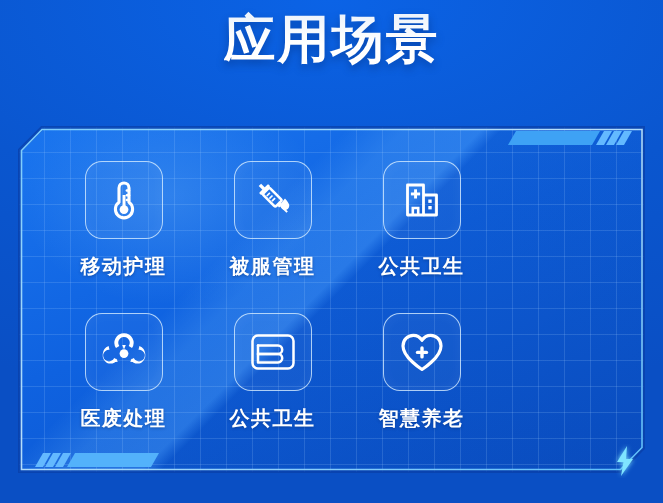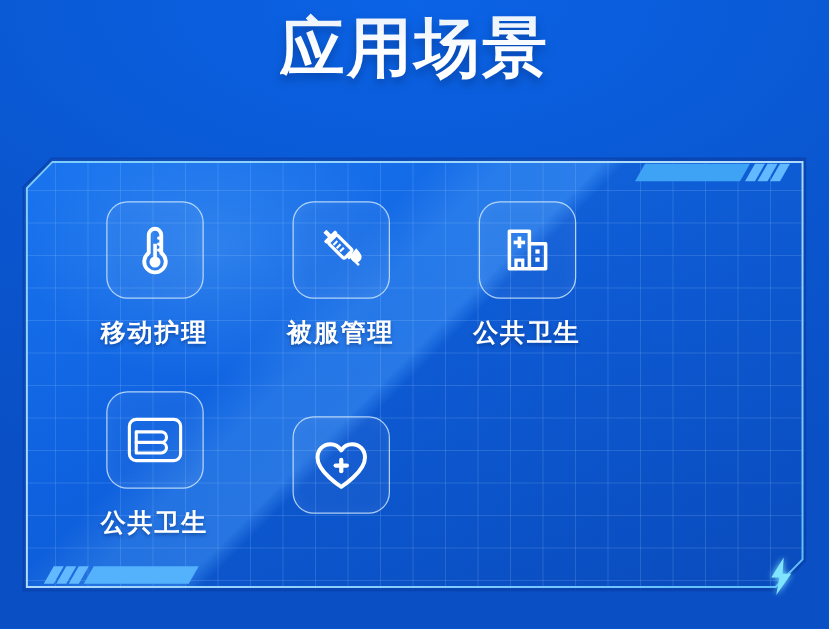--- a/index.html
+++ b/index.html
@@ -289,20 +289,43 @@
             <path d="M12.8 37 v-7 h5.4 v7" fill="none" stroke="#fff" stroke-width="2.6"></path>
 
             <rect x="28.3" y="21.5" width="3.4" height="3.4" fill="#fff"></rect>
             <rect x="28.3" y="28.0" width="3.4" height="3.4" fill="#fff"></rect>
           </svg>
         </span>
       </div>
       <div class="card-label">公共卫生</div>
     </div>
 
+    <div class="card">
+      <div class="icon-box">
+        <span>
+          <svg width="46" height="46" viewBox="0 0 46 46" fill="#fff">
+            <g>
+
+              <g>
+                <path d="M23 4.2 a9.6 9.6 0 0 1 8.0 14.9 l-3.3 -2.0 a5.8 5.8 0 1 0 -9.4 0 l-3.3 2.0 A9.6 9.6 0 0 1 23 4.2 z"></path>
+                <path d="M6.0 33.9 a9.6 9.6 0 0 1 1.6 -16.9 l0.9 3.8 a5.8 5.8 0 1 0 4.7 8.1 l3.3 2.0 a9.6 9.6 0 0 1 -10.5 3.0 z"></path>
+                <path d="M40.0 33.9 a9.6 9.6 0 0 1 -10.5 -3.0 l3.3 -2.0 a5.8 5.8 0 1 0 4.7 -8.1 l0.9 -3.8 a9.6 9.6 0 0 1 1.6 16.9 z"></path>
+              </g>
+
+              <circle cx="23" cy="24.6" r="4.4"></circle>
+
+              <path d="M21.2 16.0 h3.6 l-1.8 4.6 z"></path>
+              <path d="M15.0 29.6 l1.8 3.1 l-4.9 0.5 z"></path>
+              <path d="M31.0 29.6 l-1.8 3.1 l4.9 0.5 z"></path>
+            </g>
+          </svg>
+        </span>
+      </div>
+      <div class="card-label">医废处理</div>
+    </div>
 
     <div class="card">
       <div class="icon-box">
         <span>
           <svg width="46" height="38" viewBox="0 0 46 38" fill="none" stroke="#fff" stroke-width="2.5" stroke-linejoin="round" stroke-linecap="round">
             <rect x="2.5" y="2.5" width="41" height="33" rx="5.5"></rect>
             <path d="M8 12.5 h20 a4.2 4.2 0 0 1 0 8.4 h-20"></path>
             <path d="M8 12.5 v8.4"></path>
             <path d="M8 21 h20 a4.2 4.2 0 0 1 0 8.4 h-20 v-8.4"></path>
           </svg>
@@ -314,16 +337,17 @@
     <div class="card">
       <div class="icon-box">
         <span>
           <svg width="46" height="42" viewBox="0 0 46 42" fill="none">
             <path d="M23 38.5 C23 38.5 4 26.4 4 14.9 C4 8.9 8.6 4.3 14.3 4.3 C18.0 4.3 21.2 6.3 23 9.3 C24.8 6.3 28.0 4.3 31.7 4.3 C37.4 4.3 42 8.9 42 14.9 C42 26.4 23 38.5 23 38.5 Z" stroke="#fff" stroke-width="3.2" stroke-linejoin="round"></path>
             <rect x="21.3" y="15.2" width="3.4" height="12.4" rx="1.7" fill="#fff"></rect>
             <rect x="16.8" y="19.7" width="12.4" height="3.4" rx="1.7" fill="#fff"></rect>
           </svg>
         </span>
       </div>
+      <div class="card-label">智慧养老</div>
     </div>
 
   </div>
 </div>
 
 </body></html>

